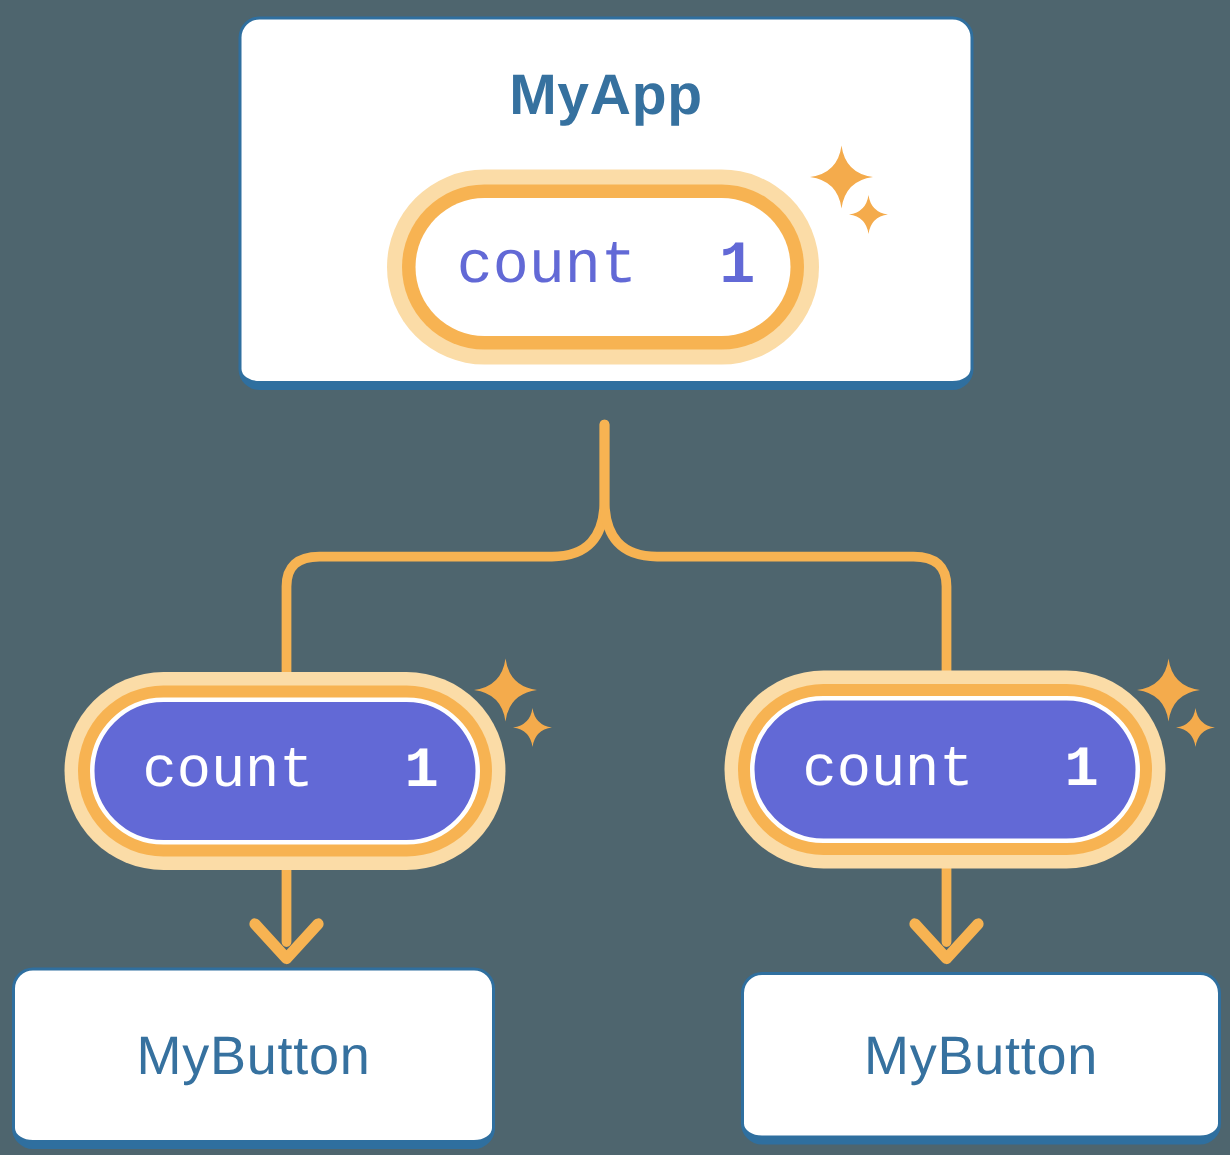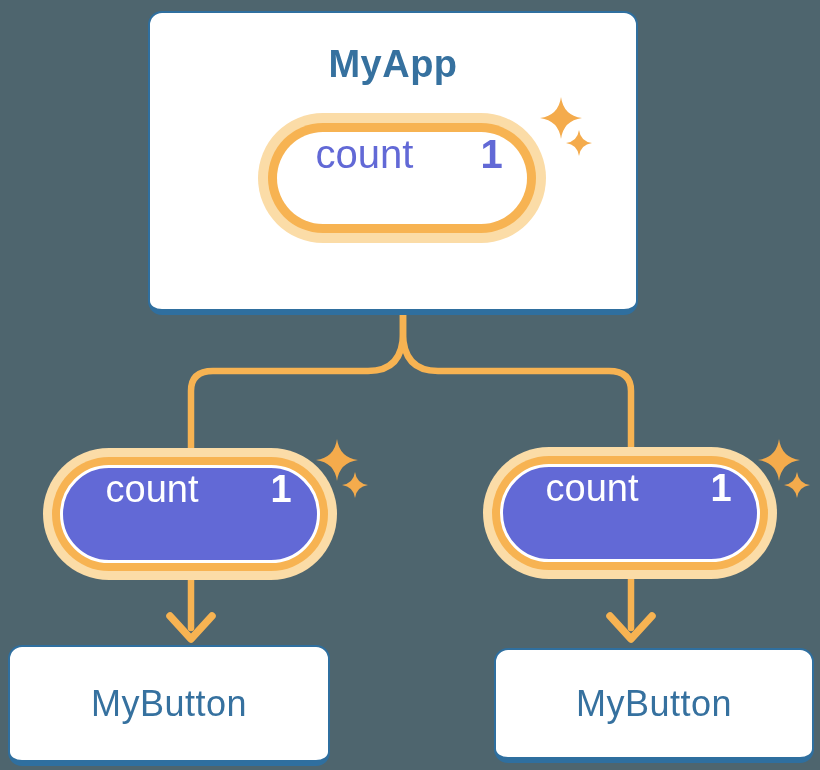--- a/index.html
+++ b/index.html
@@ -15,41 +15,42 @@
   .card{
     position:absolute;
     background:var(--white,#fff);
     border:2px solid var(--cardBorder,#2F6F9F);
     border-bottom-width:6px;
     border-radius:14px;
     box-sizing:border-box;
     z-index:2;
     display:flex;align-items:center;justify-content:center;
   }
-  .card-root{left:148px;top:11px;width:490px;height:304px;display:block;}
+  .card-root{left:159px;top:11px;width:490px;height:249px;display:block;}
   .card-child-left{left:8px;top:645px;width:322px;height:121px;}
   .card-child-right{left:494px;top:648px;width:320px;height:115px;}
 
   .card-title{
     text-align:center;
     margin-top:30px;
     font-size:38px;font-weight:700;letter-spacing:.5px;
     color:var(--blue,#36719F);
   }
   .child-title{
     font-size:36px;font-weight:400;letter-spacing:.5px;
     color:var(--blue,#36719F);
   }
 
   .pill{
     position:absolute;
-    display:flex;align-items:flex-start;
+    display:flex;align-items:center;
     box-sizing:border-box;
     overflow:hidden;
     z-index:3;
+    font-family:Liberation Mono, monospace;
   }
   .pill-light{
     left:277px;top:132px;width:250px;height:92px;
     background:var(--white,#fff);
     border-radius:46px;
     box-shadow:0 0 0 9px var(--orange,#F7B352), 0 0 0 19px var(--halo,#FBDCA7);
   }
   .pill-light .cell-name{flex:1;display:flex;align-items:center;justify-content:center;
     color:var(--purple,#6269D6);font-size:40px;font-weight:500;}
   .pill-light .divider{width:4px;background:var(--orange,#F7B352);}

